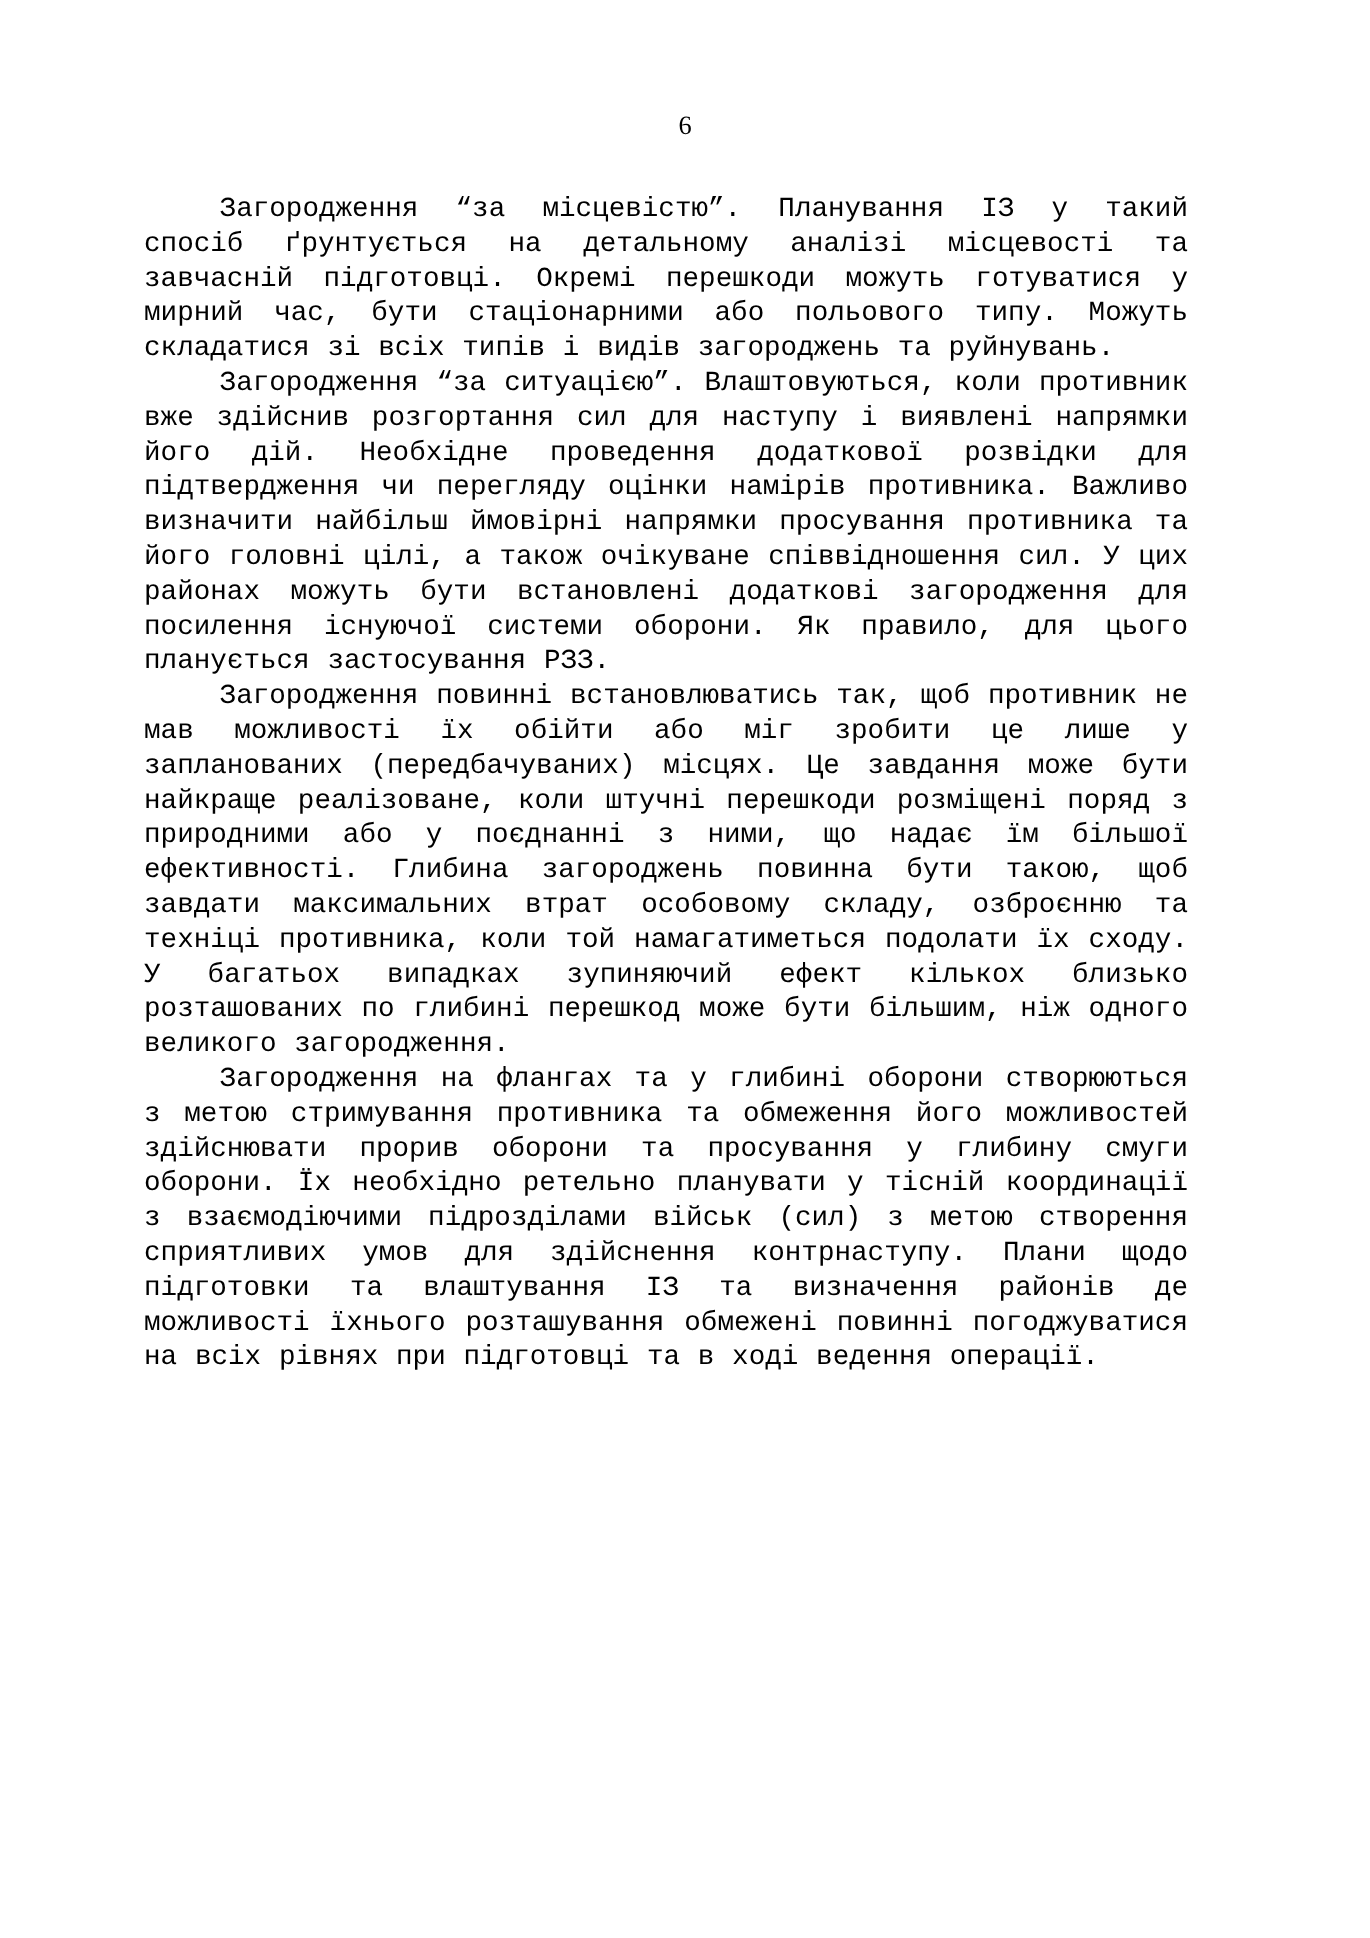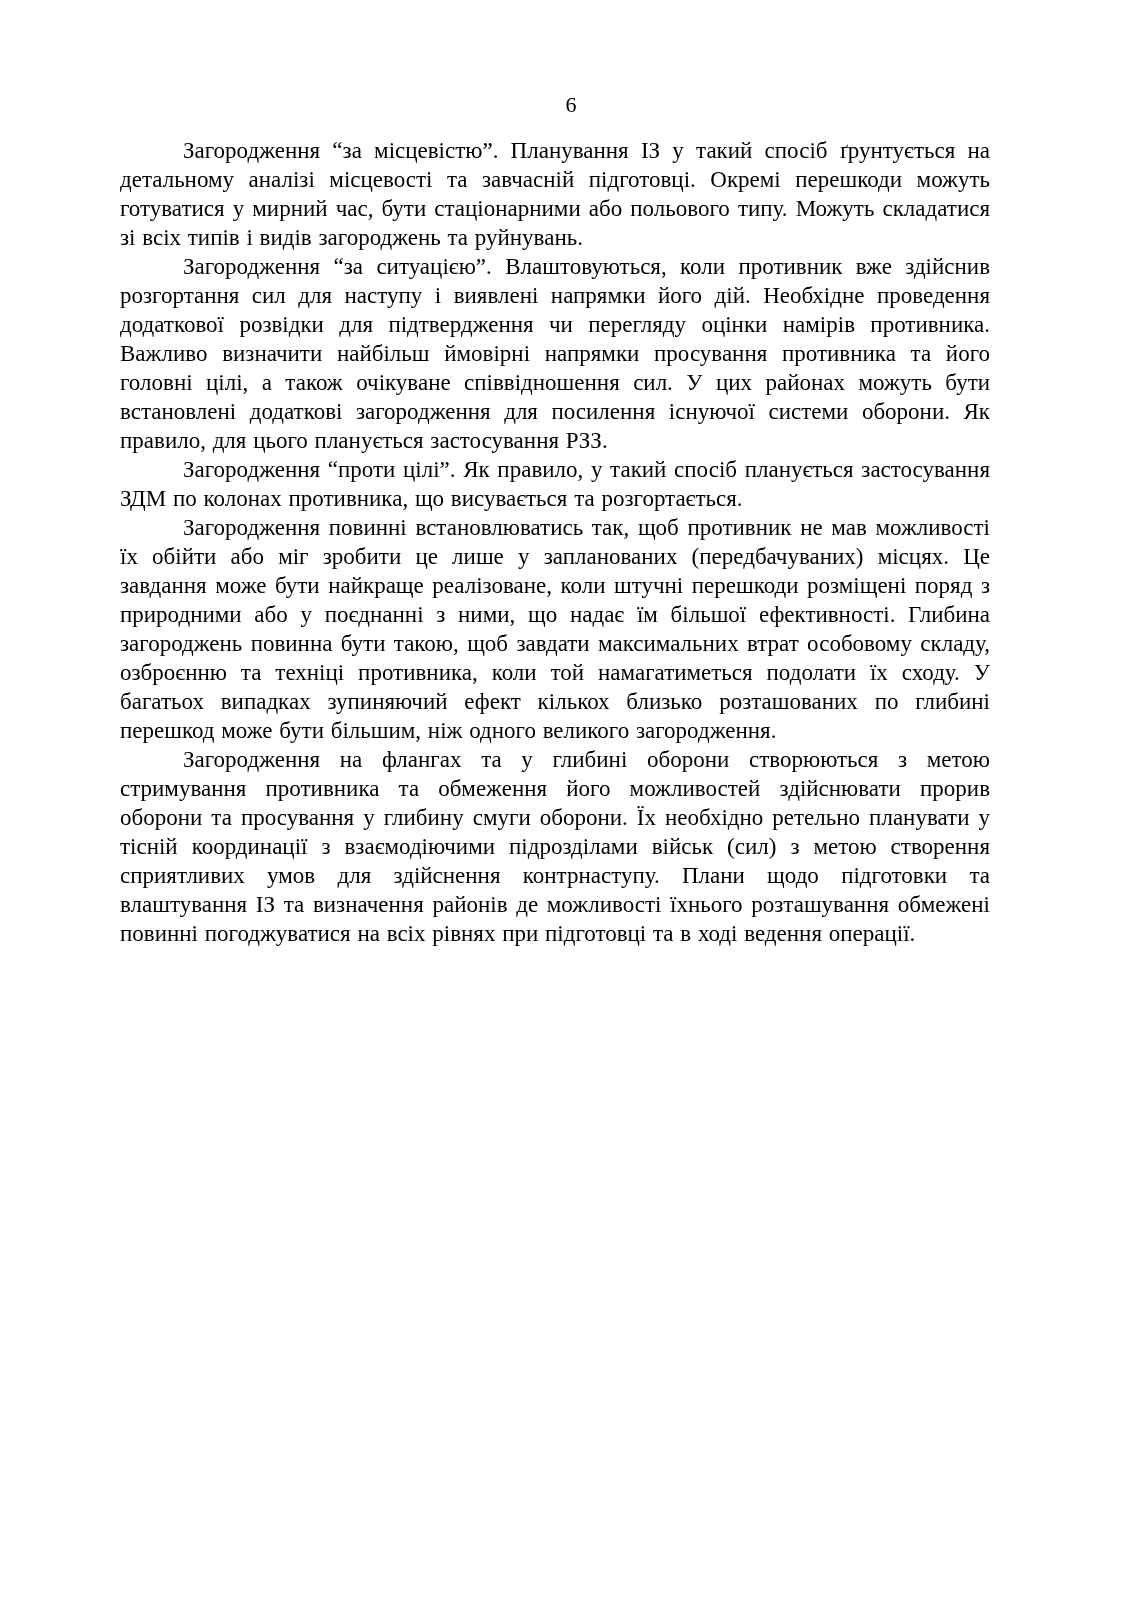--- a/index.html
+++ b/index.html
@@ -21,37 +21,37 @@
     background: #ffffff;
     box-sizing: border-box;
   }
   .page-number {
     padding-top: 92px;
     text-align: center;
     font-size: 22px;
     line-height: 26px;
   }
   .text-block {
-    margin: 18px 152px 0 120px;
+    margin: 42px 152px 0 120px;
     font-size: 23px;
     line-height: 29px;
     text-align: justify;
+    font-family: Liberation Mono, monospace;
   }
   .text-block p {
     margin: 0;
     padding: 0;
     text-indent: 63px;
     word-spacing: 1px;
   }
 </style>
 </head>
 <body>
 
 <div class="page">
   <div class="page-number">6</div>
   <div class="text-block">
     <p>Загородження “за місцевістю”. Планування ІЗ у такий спосіб ґрунтується на детальному аналізі місцевості та завчасній підготовці. Окремі перешкоди можуть готуватися у мирний час, бути стаціонарними або польового типу. Можуть складатися зі всіх типів і видів загороджень та руйнувань.</p>
     <p>Загородження “за ситуацією”. Влаштовуються, коли противник вже здійснив розгортання сил для наступу і виявлені напрямки його дій. Необхідне проведення додаткової розвідки для підтвердження чи перегляду оцінки намірів противника. Важливо визначити найбільш ймовірні напрямки просування противника та його головні цілі, а також очікуване співвідношення сил. У цих районах можуть бути встановлені додаткові загородження для посилення існуючої системи оборони. Як правило, для цього планується застосування РЗЗ.</p>
-    <p>Загородження “проти цілі”. Як правило, у такий спосіб планується застосування ЗДМ по колонах противника, що висувається та розгортається.</p>
     <p>Загородження повинні встановлюватись так, щоб противник не мав можливості їх обійти або міг зробити це лише у запланованих (передбачуваних) місцях. Це завдання може бути найкраще реалізоване, коли штучні перешкоди розміщені поряд з природними або у поєднанні з ними, що надає їм більшої ефективності. Глибина загороджень повинна бути такою, щоб завдати максимальних втрат особовому складу, озброєнню та техніці противника, коли той намагатиметься подолати їх сходу. У багатьох випадках зупиняючий ефект кількох близько розташованих по глибині перешкод може бути більшим, ніж одного великого загородження.</p>
     <p>Загородження на флангах та у глибині оборони створюються з метою стримування противника та обмеження його можливостей здійснювати прорив оборони та просування у глибину смуги оборони. Їх необхідно ретельно планувати у тісній координації з взаємодіючими підрозділами військ (сил) з метою створення сприятливих умов для здійснення контрнаступу. Плани щодо підготовки та влаштування ІЗ та визначення районів де можливості їхнього розташування обмежені повинні погоджуватися на всіх рівнях при підготовці та в ході ведення операції.</p>
   </div>
 </div>
 
 </body></html>

